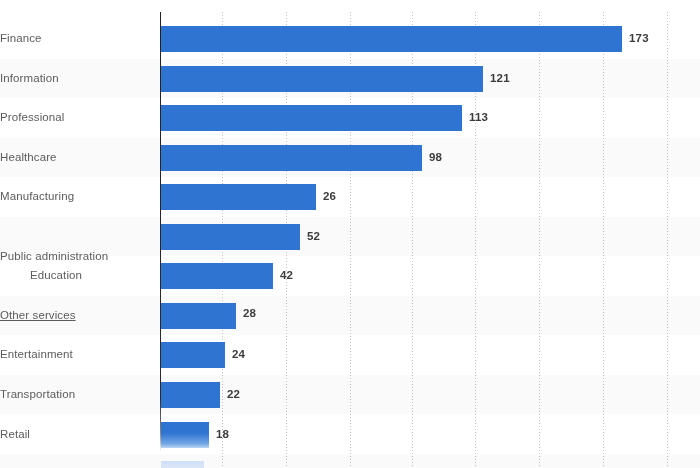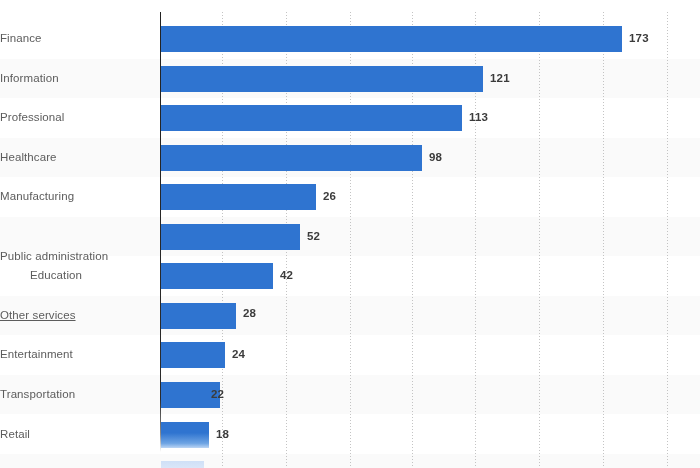--- a/index.html
+++ b/index.html
@@ -186,21 +186,21 @@
         <div class="val-label" style="left: 243px; top: 5px;">28</div>
       </div>
       <div class="row" style="top: 342.4px; height: 26px;">
         <div class="cat-label" style="top: 7px;">Entertainment</div>
         <div class="bar" style="top: 0px; width: 64px;"></div>
         <div class="val-label" style="left: 232px; top: 7px;">24</div>
       </div>
       <div class="row" style="top: 381.9px; height: 26px;">
         <div class="cat-label" style="top: 7px;">Transportation</div>
         <div class="bar" style="top: 0px; width: 59px;"></div>
-        <div class="val-label" style="left: 211px; top: 7px;">22</div>
+        <div class="val-label" style="left: 227px; top: 7px;">22</div>
       </div>
       <div class="row" style="top: 421.5px; height: 26px;">
         <div class="cat-label" style="top: 7px;">Retail</div>
         <div class="bar faded" style="top: 0px; width: 48px;"></div>
         <div class="val-label" style="left: 216px; top: 7px;">18</div>
       </div>
       <div class="row" style="top: 461px; height: 26px;">
         <div class="bar ghost" style="top: 0px; width: 43px;"></div>
       </div>
     </div>

